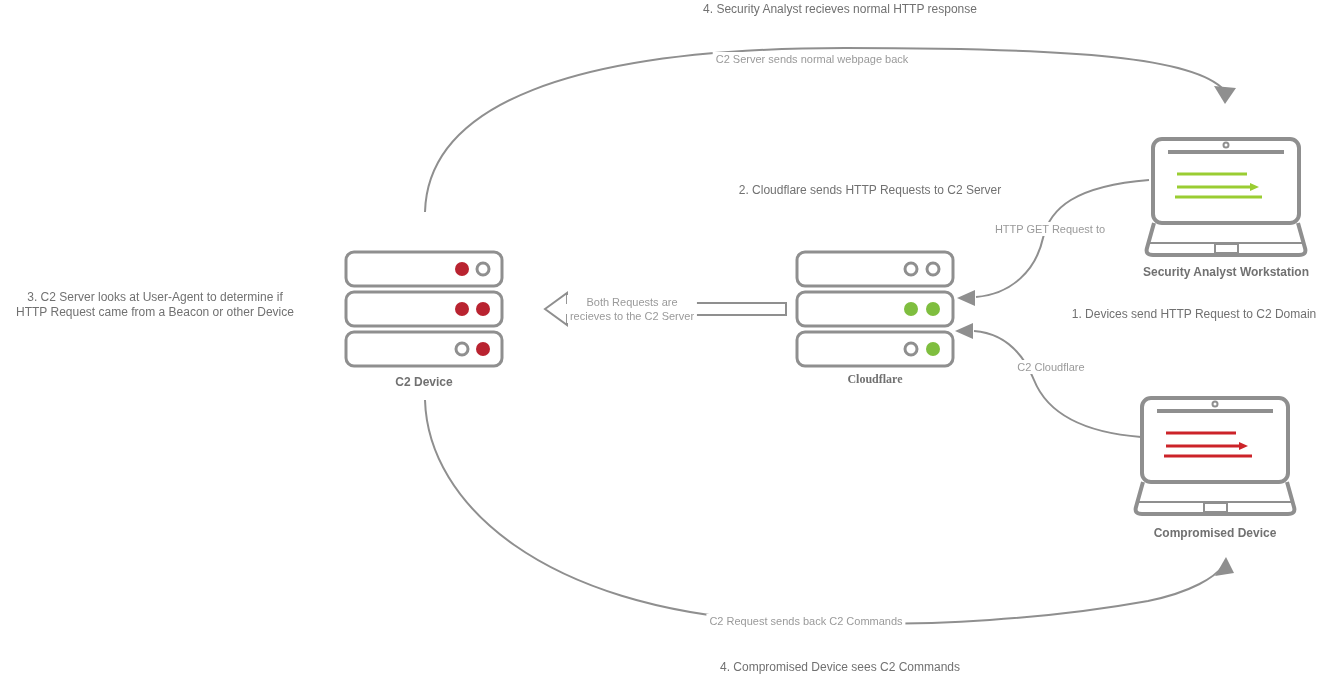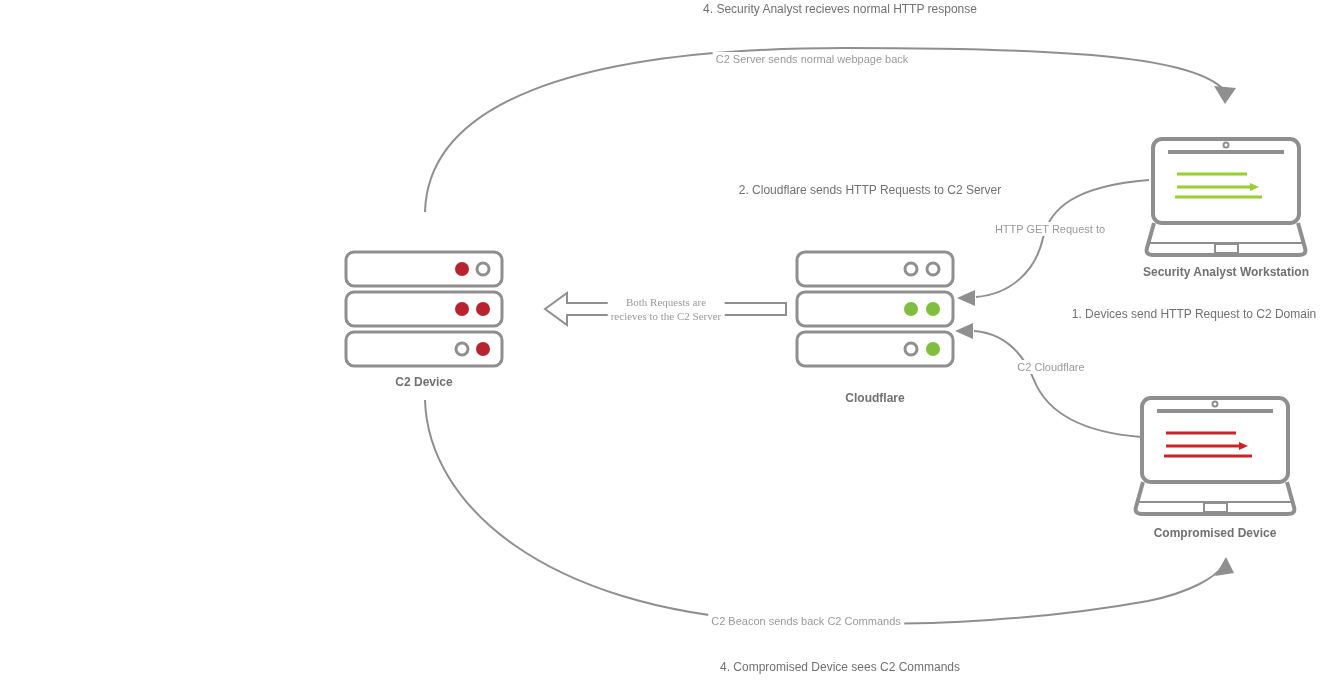--- a/index.html
+++ b/index.html
@@ -94,29 +94,33 @@
       <line class="ln-red" x1="24" y1="60" x2="112" y2="60"></line>
       <path class="lt-body" d="M 3 86 L -4 111 Q -6 118 2 118 L 148 118 Q 156 118 154 111 L 147 86"></path>
       <line class="lt-thin" x1="-2" y1="106" x2="152" y2="106"></line>
       <rect class="lt-thin" x="64" y="107" width="23" height="9"></rect>
     </g>
   </svg>
 
   <div class="heading" style="left:600px;top:2px;width:480px;">4. Security Analyst recieves normal HTTP response</div>
   <div class="heading" style="left:670px;top:183px;width:400px;">2. Cloudflare sends HTTP Requests to C2 Server</div>
   <div class="heading" style="left:1044px;top:307px;width:300px;">1. Devices send HTTP Request to C2 Domain</div>
+  <div class="heading multiline" style="left:0px;top:290px;width:310px;">
+    <div>3. C2 Server looks at User-Agent to determine if</div>
+    <div>HTTP Request came from a Beacon or other Device</div>
+  </div>
   <div class="heading" style="left:600px;top:660px;width:480px;">4. Compromised Device sees C2 Commands</div>
 
   <div class="edge-label" style="left:812px;top:52px;">C2 Server sends normal webpage back</div>
   <div class="edge-label" style="left:1050px;top:222px;text-align:center;">HTTP GET Request to</div>
-  <div class="edge-label" style="left:666px;top:295px;font-family:Liberation Serif, serif;">
+  <div class="edge-label" style="left:632px;top:295px;">
     <div>Both Requests are</div>
     <div>recieves to the C2 Server</div>
   </div>
   <div class="edge-label" style="left:1051px;top:360px;">C2 Cloudflare</div>
-  <div class="edge-label" style="left:806px;top:614px;">C2 Beacon sends back C2 Commands</div>
+  <div class="edge-label" style="left:806px;top:614px;">C2 Request sends back C2 Commands</div>
 
   <div class="node-label" style="left:346px;top:375px;width:156px;">C2 Device</div>
-  <div class="node-label" style="left:797px;top:391px;width:156px;">Cloudflare</div>
+  <div class="node-label" style="left:797px;top:372px;width:156px;font-family:Liberation Serif, serif;">Cloudflare</div>
   <div class="node-label" style="left:1076px;top:265px;width:300px;">Security Analyst Workstation</div>
   <div class="node-label" style="left:1065px;top:526px;width:300px;">Compromised Device</div>
 
 </div>
 
 </body></html>

